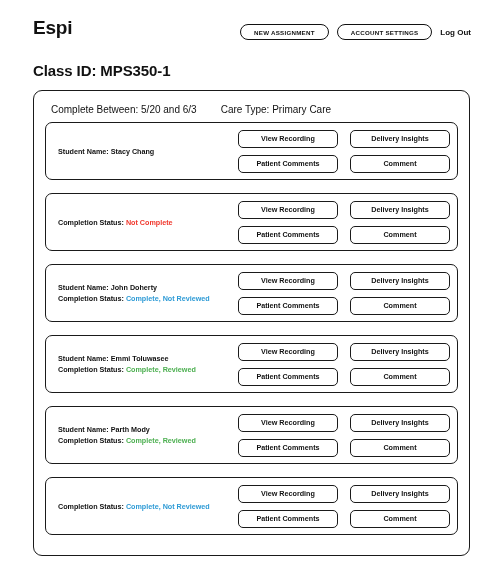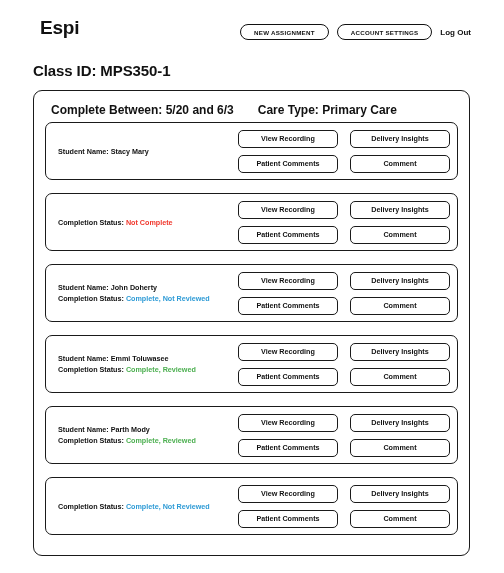--- a/index.html
+++ b/index.html
@@ -20,21 +20,20 @@
     display: flex;
     align-items: center;
     padding: 0 33px;
   }
 
   .brand {
     font-size: 19px;
     font-weight: 700;
     letter-spacing: -0.2px;
     color: #111111;
-    margin-left: 7px;
   }
 
   .topbar-actions {
     position: absolute;
     right: 33px;
     top: 24px;
     display: flex;
     align-items: center;
     gap: 8px;
     text-align: right;
@@ -85,22 +84,22 @@
 
   .panel-meta {
     display: flex;
     align-items: center;
     gap: 24px;
     padding: 2px 0 0 6px;
     height: 17px;
   }
 
   .panel-meta span {
-    font-size: 12px;
-    font-weight: 700;
+    font-size: 10px;
+    font-weight: 400;
     color: #111111;
     white-space: nowrap;
   }
 
   
   .cards {
     margin-top: 5px;
     display: flex;
     flex-direction: column;
     gap: 13px;
@@ -173,21 +172,21 @@
 <div class="class-heading">Class ID: MPS350-1</div>
 
 <div class="panel">
   <div class="panel-meta">
     <span>Complete Between: 5/20 and 6/3</span>
     <span>Care Type: Primary Care</span>
   </div>
   <div class="cards" id="cards">
       <div class="card">
         <div class="card-info">
-          <div class="info-line"><span>Student Name: </span><span>Stacy Mary</span></div>
+          <div class="info-line"><span>Student Name: </span><span>Stacy Chang</span></div>
         </div>
         <div class="card-actions">
           <div class="action-btn">View Recording</div>
           <div class="action-btn">Delivery Insights</div>
           <div class="action-btn">Patient Comments</div>
           <div class="action-btn">Comment</div>
         </div>
       </div>
       <div class="card">
         <div class="card-info">

